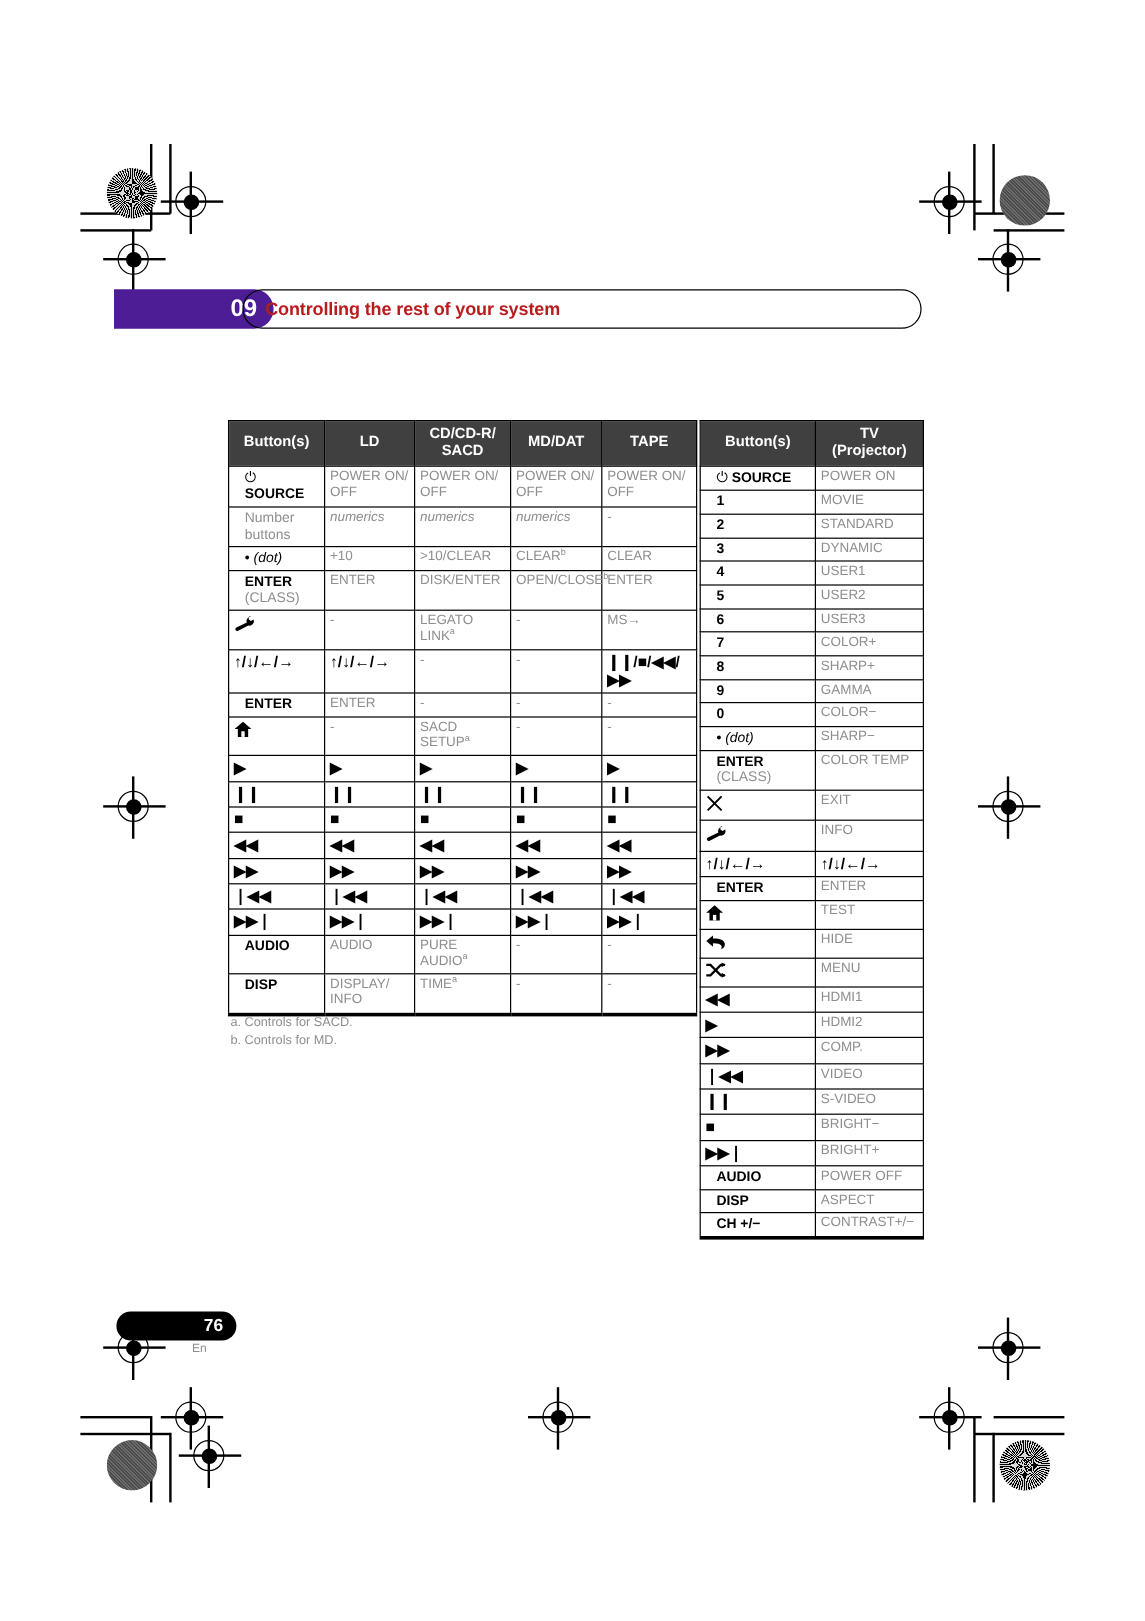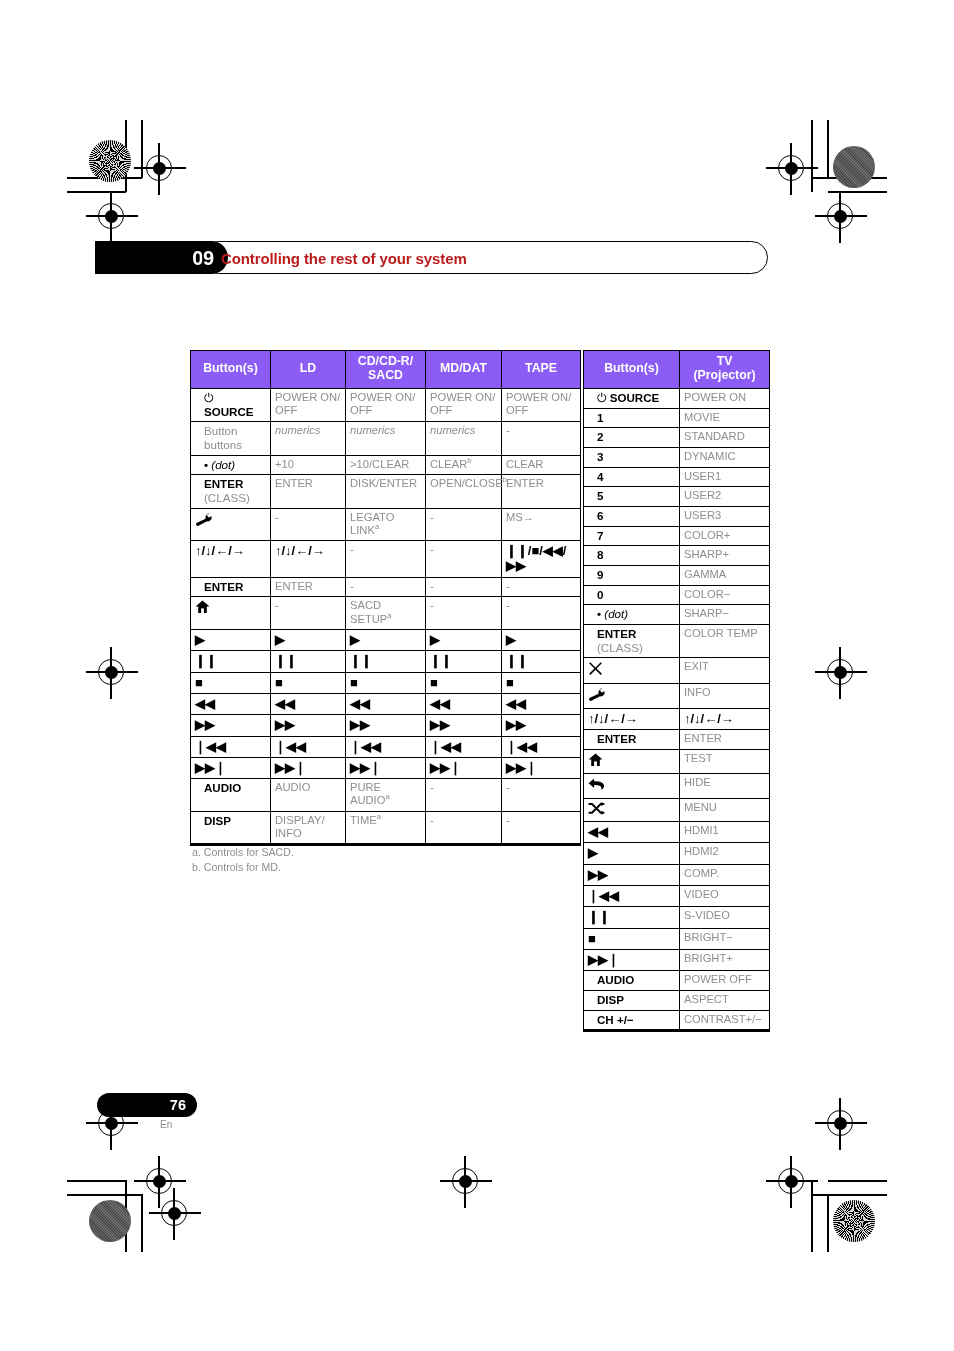--- a/index.html
+++ b/index.html
@@ -53,21 +53,21 @@
       #585858;
   }
 
   
   .chapter-bar {
     position: absolute;
     left: 95px;
     top: 241px;
     width: 133px;
     height: 33px;
-    background: #000000;
+    background: #4c1d95;
     border-radius: 0 17px 17px 0;
   }
   .chapter-num {
     position: absolute;
     right: 14px;
     top: 50%;
     transform: translateY(-50%);
     color: #fff;
     font-size: 20px;
     font-weight: bold;
@@ -106,21 +106,21 @@
     padding: 2px 4px 3px 4px;
     vertical-align: top;
     font-size: 11.2px;
     line-height: 1.18;
     color: #8e8e8e;
     font-weight: normal;
     text-align: left;
     box-sizing: border-box;
   }
   .tbl thead th {
-    background: #8b5cf6;
+    background: #404040;
     color: #fff;
     font-weight: bold;
     text-align: center;
     vertical-align: middle;
     font-size: 12.3px;
     padding: 4px 2px 5px 2px;
     line-height: 1.12;
     border-color: #000;
     margin-top: 32px;
   }
@@ -305,21 +305,21 @@
 
     <tr>
       <td class="btn"><span class="g-power">⏻</span> <span>SOURCE</span></td>
       <td>POWER ON/ OFF</td>
       <td>POWER ON/ OFF</td>
       <td>POWER ON/ OFF</td>
       <td>POWER ON/ OFF</td>
     </tr>
 
     <tr>
-      <td class="btn plain">Button buttons</td>
+      <td class="btn plain">Number buttons</td>
       <td><span class="ital">numerics</span></td>
       <td><span class="ital">numerics</span></td>
       <td><span class="ital">numerics</span></td>
       <td class="dash">-</td>
     </tr>
 
     <tr>
       <td class="btn">• <span class="ital">(dot)</span></td>
       <td>+10</td>
       <td>&gt;10/CLEAR</td>

